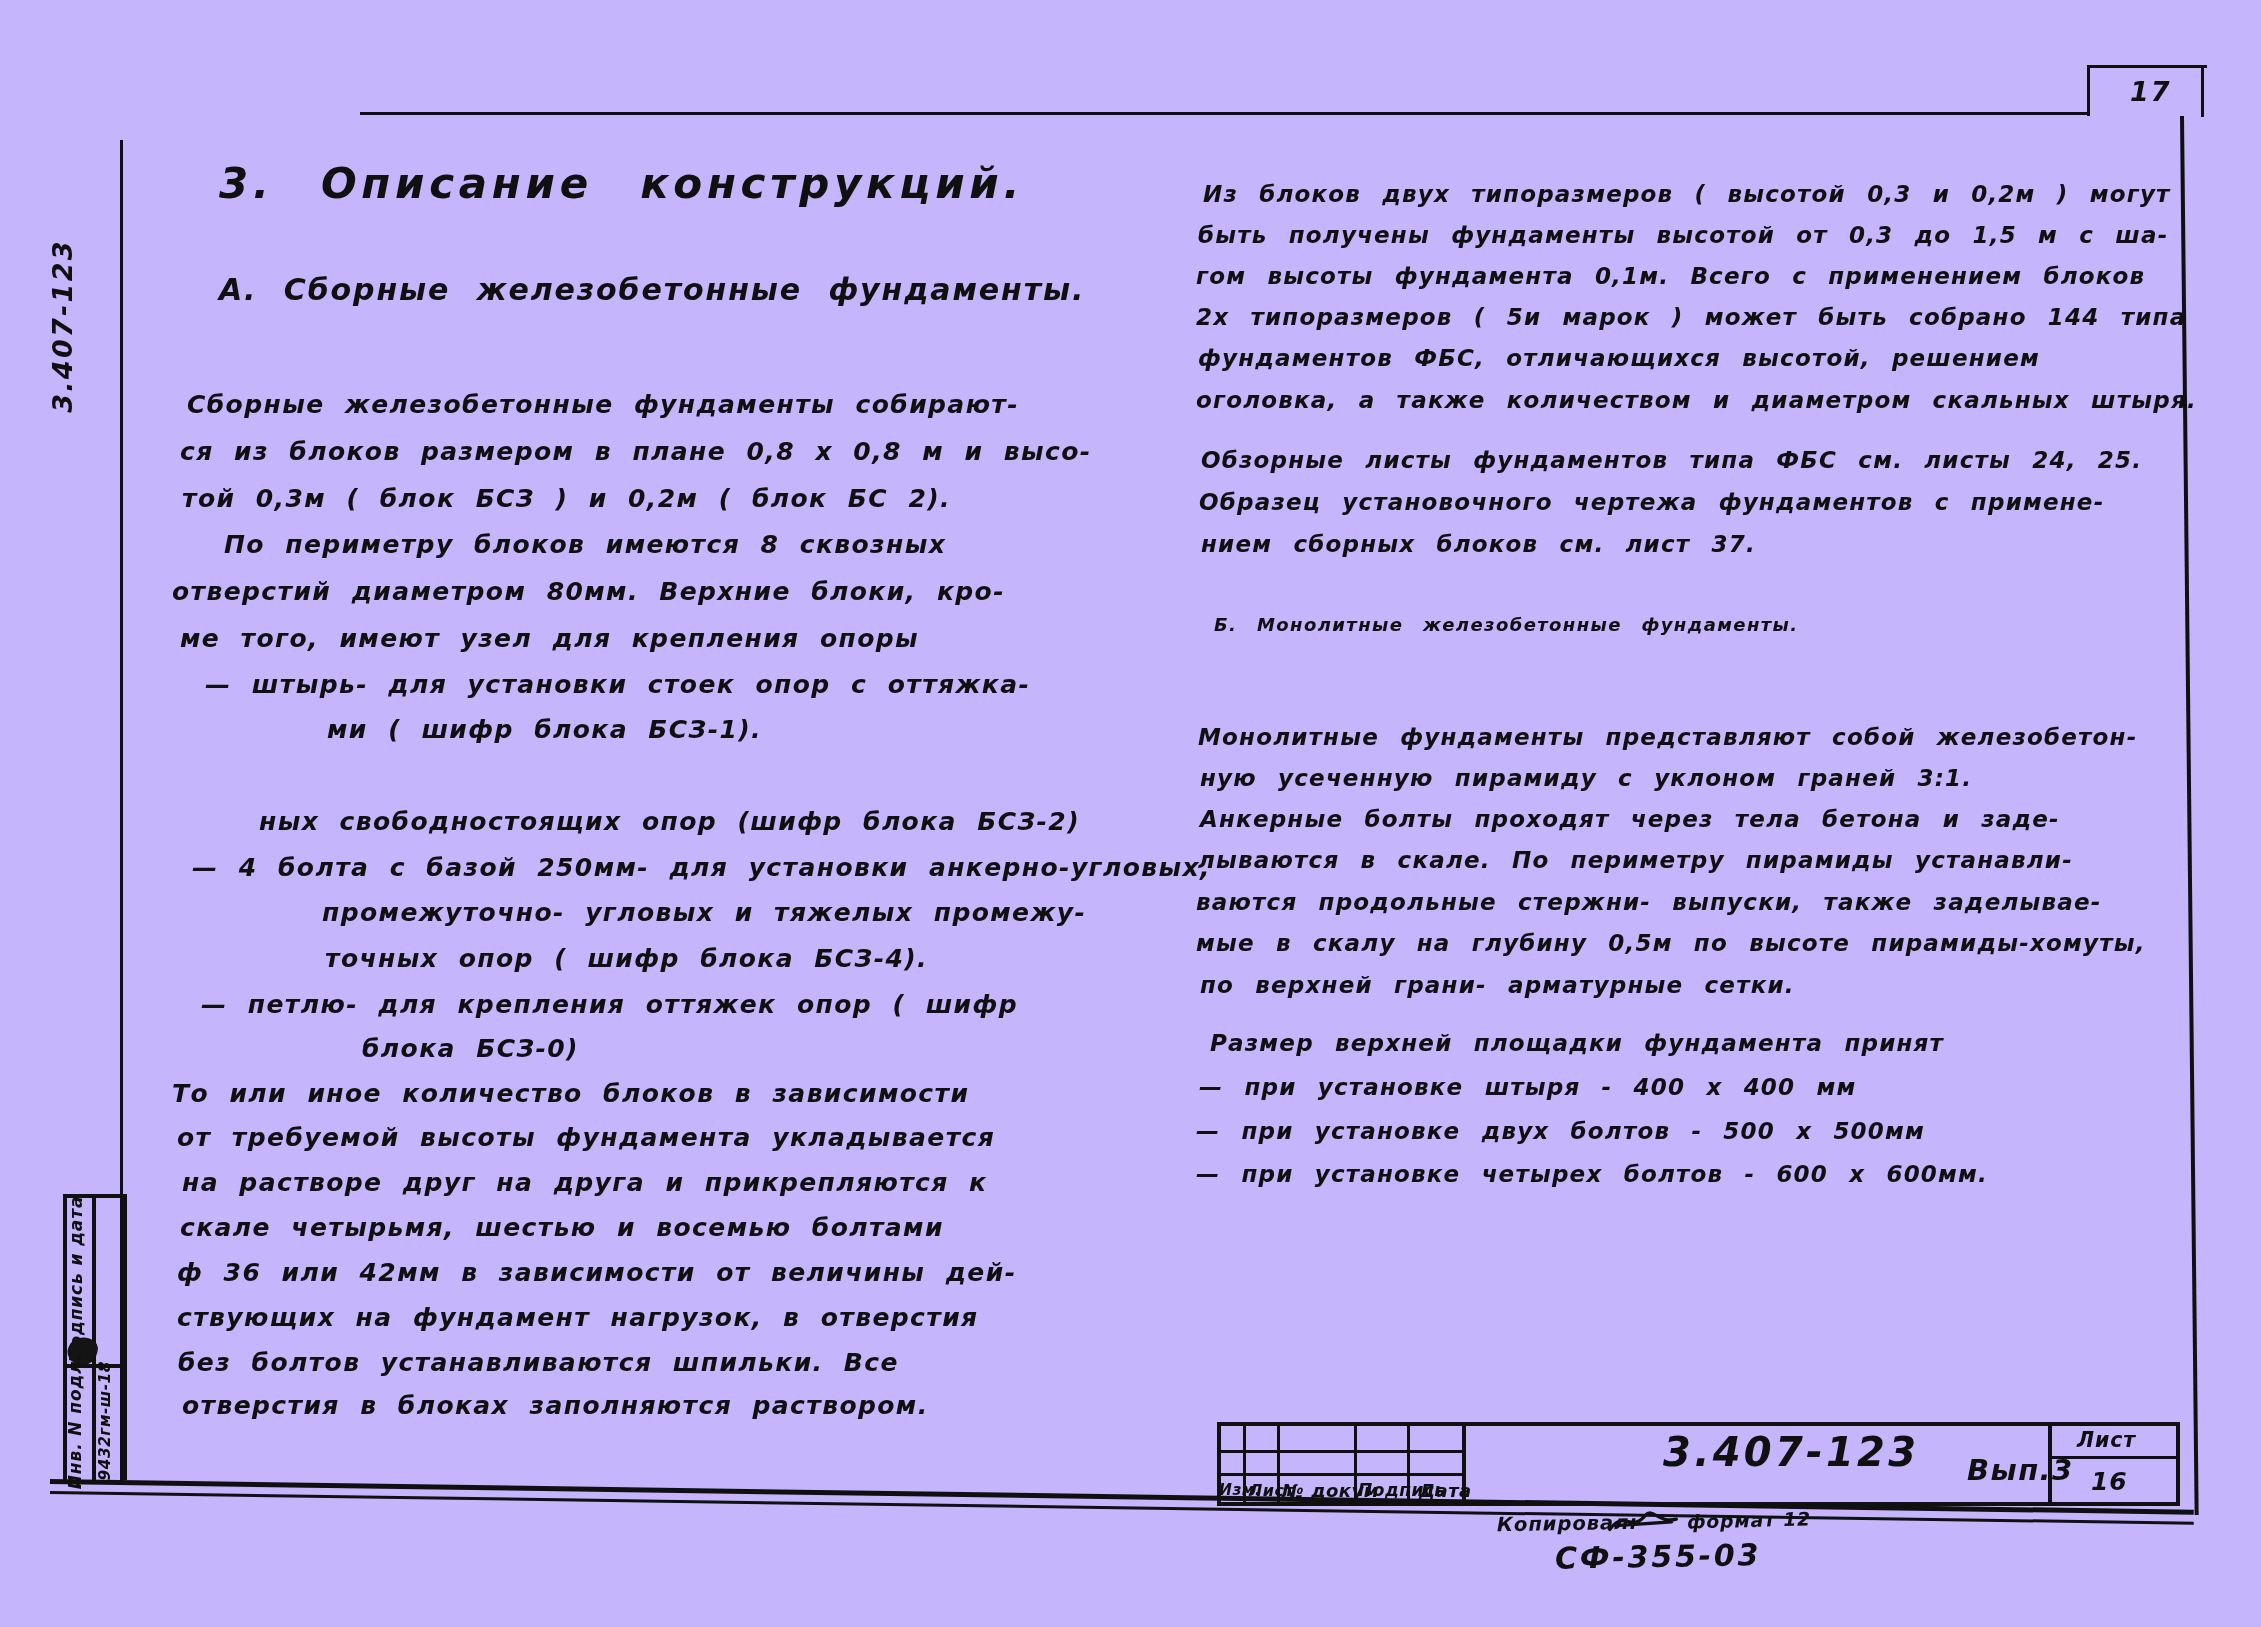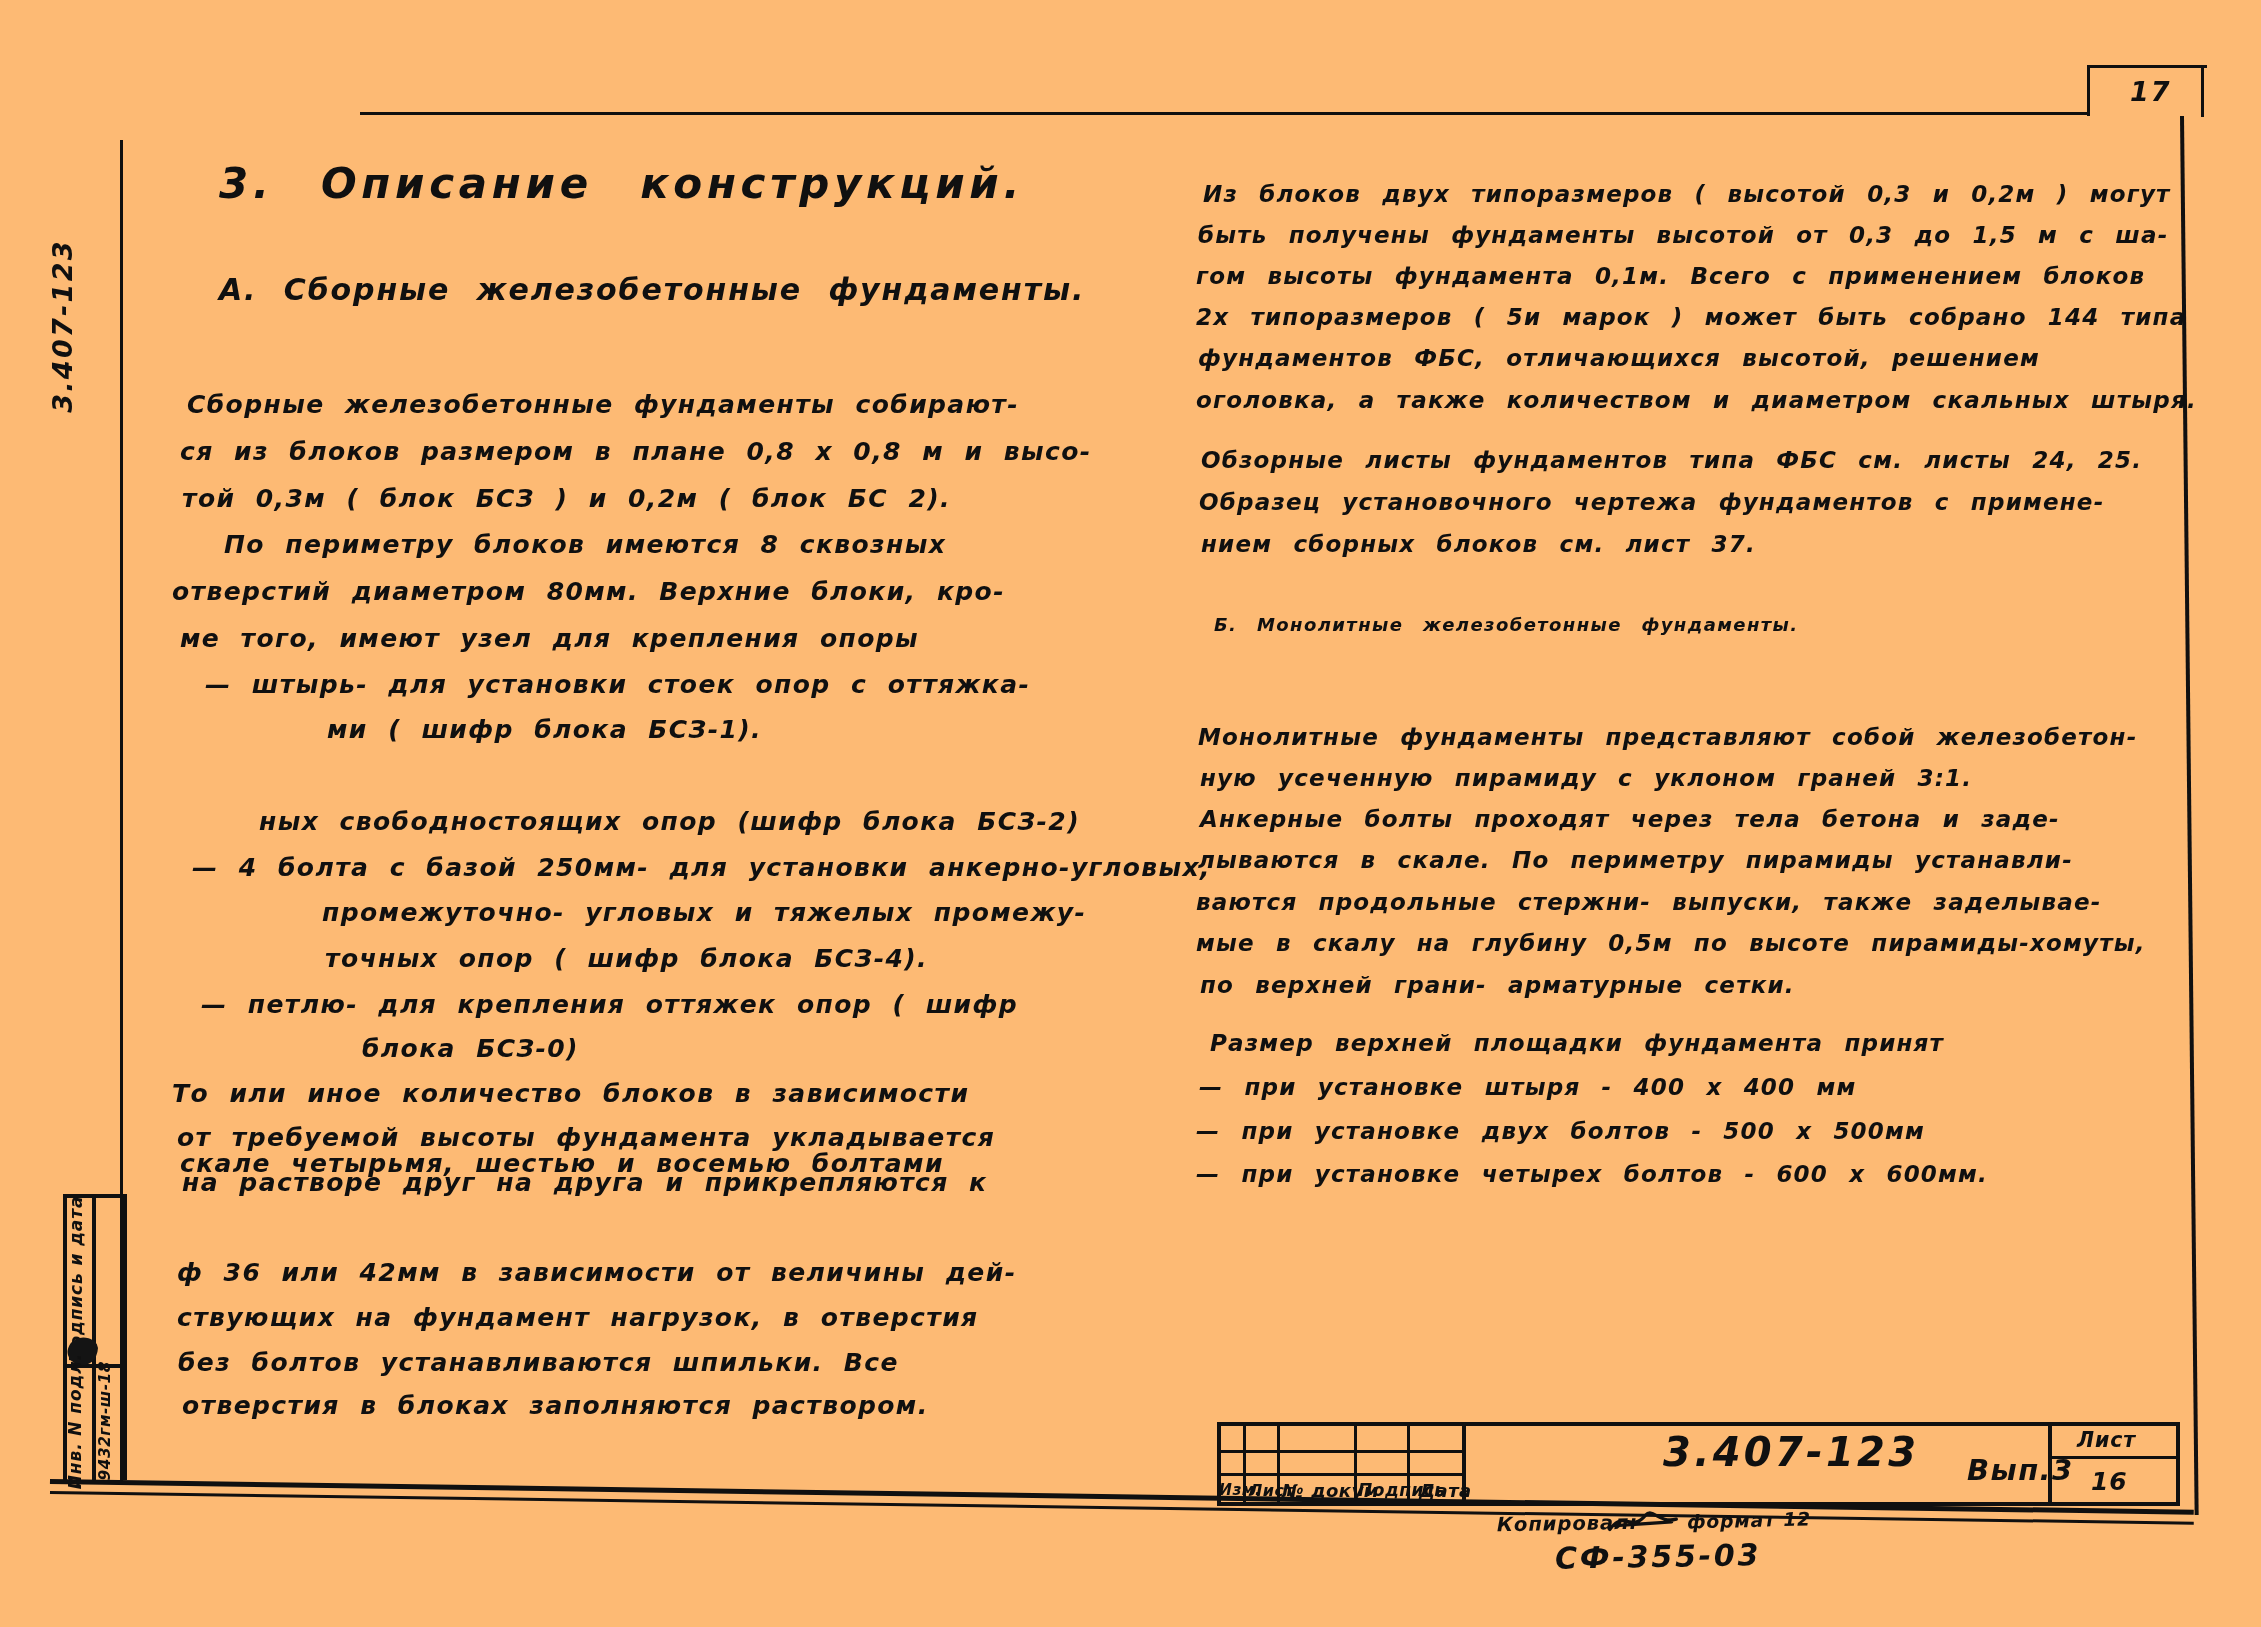--- a/index.html
+++ b/index.html
@@ -1,19 +1,19 @@
 <!DOCTYPE html>
 <html style="font-size:7.5px"><head>
 <meta charset="utf-8">
 <style>
   html,body{margin:0;padding:0;background:#e8e8e4;}
   #page{
     position:relative;
     width:2261px;height:1628px;
-    background:#fdba74;
+    background:#c4b5fd;
     overflow:hidden;
     font-family:"DejaVu Sans", sans-serif;
   }
   .hw{
     position:absolute;
     font-style:italic;
     font-weight:bold;
     color:#101010;
     white-space:nowrap;
     line-height:1;
@@ -70,21 +70,21 @@
   <div class="hw lcol" style="left:327px;top:717px;">ми ( шифр блока БСЗ-1).</div>
   <div class="hw lcol" style="left:259px;top:809px;">ных свободностоящих опор (шифр блока БСЗ-2)</div>
   <div class="hw lcol" style="left:192px;top:855px;">— 4 болта с базой 250мм- для установки анкерно-угловых,</div>
   <div class="hw lcol" style="left:322px;top:900px;">промежуточно- угловых и тяжелых промежу-</div>
   <div class="hw lcol" style="left:325px;top:946px;">точных опор ( шифр блока БСЗ-4).</div>
   <div class="hw lcol" style="left:201px;top:992px;">— петлю- для крепления оттяжек опор ( шифр</div>
   <div class="hw lcol" style="left:362px;top:1036px;">блока БСЗ-0)</div>
   <div class="hw lcol" style="left:172px;top:1081px;">То или иное количество блоков в зависимости</div>
   <div class="hw lcol" style="left:177px;top:1125px;">от требуемой высоты фундамента укладывается</div>
   <div class="hw lcol" style="left:182px;top:1170px;">на растворе друг на друга и прикрепляются к</div>
-  <div class="hw lcol" style="left:180px;top:1151px;">скале четырьмя, шестью и восемью болтами</div>
+  <div class="hw lcol" style="left:180px;top:1215px;">скале четырьмя, шестью и восемью болтами</div>
   <div class="hw lcol" style="left:177px;top:1260px;">ф 36 или 42мм в зависимости от величины дей-</div>
   <div class="hw lcol" style="left:178px;top:1350px;">без болтов устанавливаются шпильки. Все</div>
   <div class="hw lcol" style="left:177px;top:1305px;">ствующих на фундамент нагрузок, в отверстия</div>
   <div class="hw lcol" style="left:182px;top:1393px;">отверстия в блоках заполняются раствором.</div>
 
   <div class="hw rcol" style="left:1203px;top:183px;">Из блоков двух типоразмеров ( высотой 0,3 и 0,2м ) могут</div>
   <div class="hw rcol" style="left:1198px;top:224px;">быть получены фундаменты высотой от 0,3 до 1,5 м с ша-</div>
   <div class="hw rcol" style="left:1196px;top:265px;">гом высоты фундамента 0,1м. Всего с применением блоков</div>
   <div class="hw rcol" style="left:1196px;top:306px;">2х типоразмеров ( 5и марок ) может быть собрано 144 типа</div>
   <div class="hw rcol" style="left:1198px;top:347px;">фундаментов ФБС, отличающихся высотой, решением</div>

